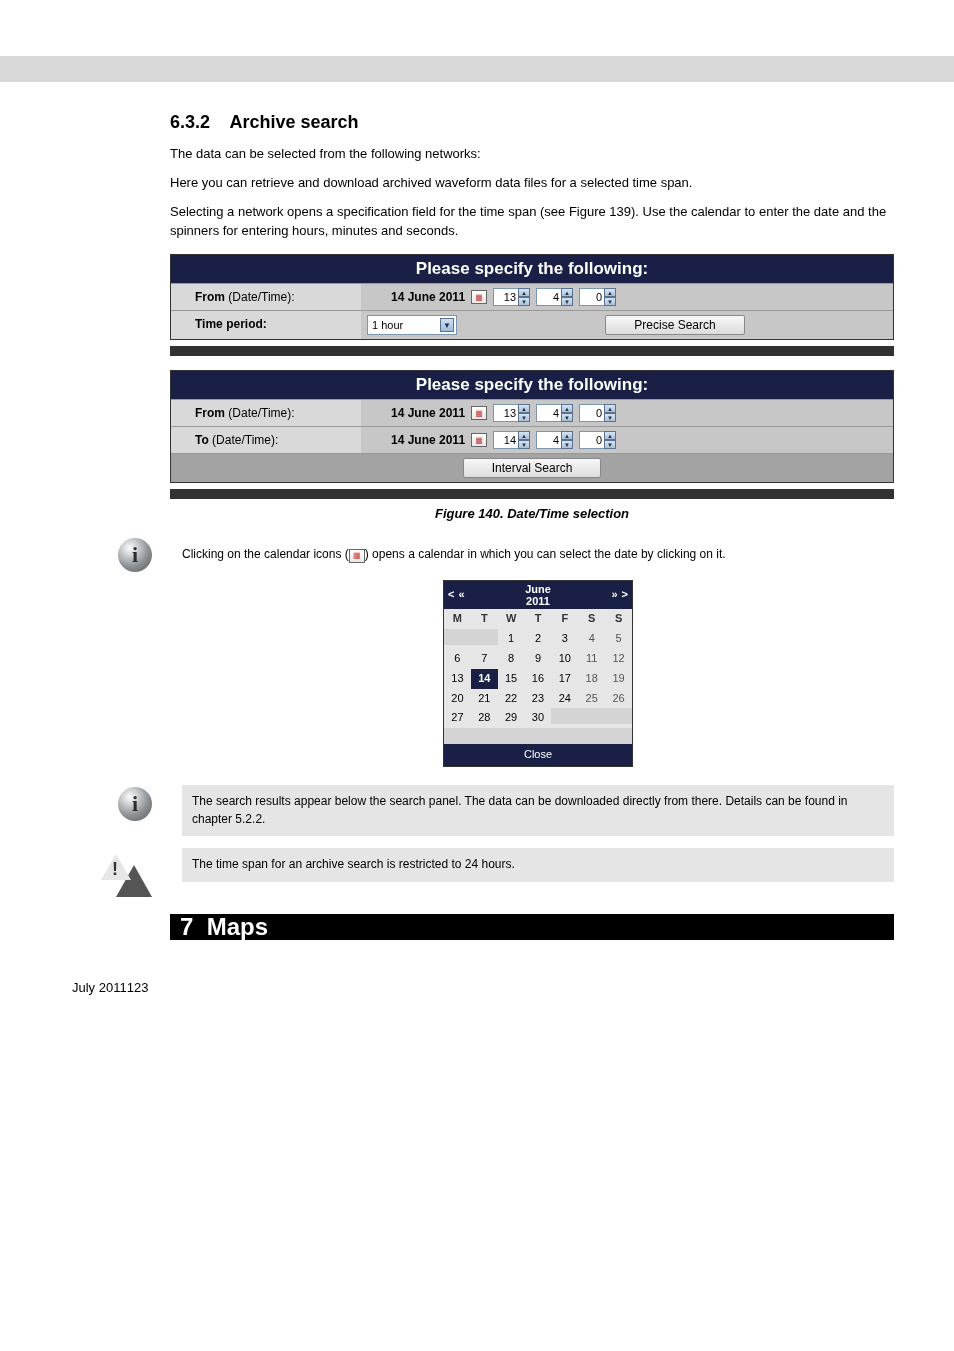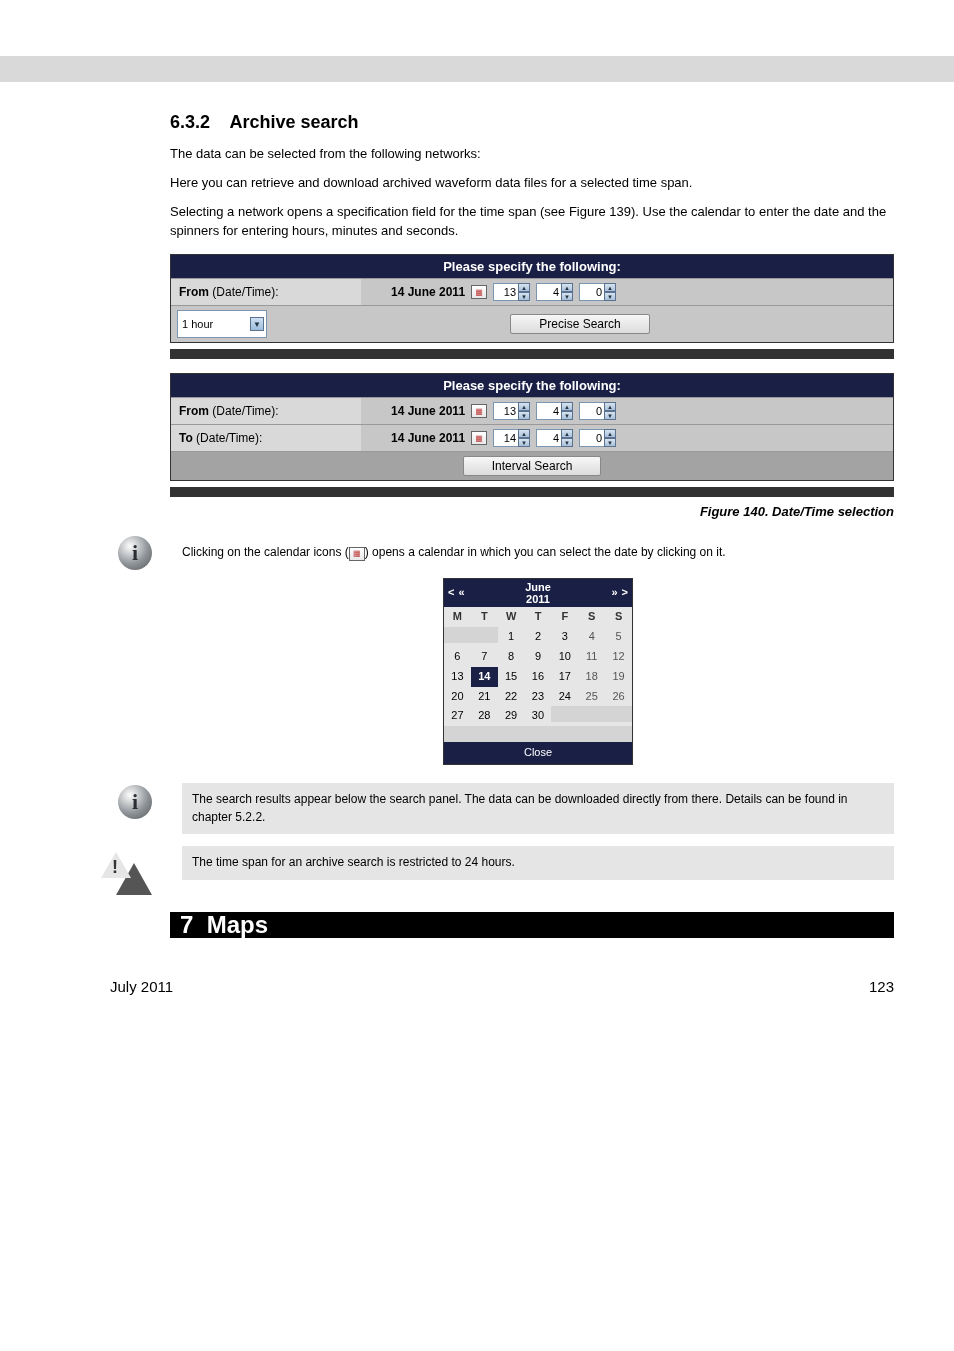--- a/index.html
+++ b/index.html
@@ -1,43 +1,43 @@
 <!DOCTYPE html>
 <html><head>
 <meta charset="utf-8">
 <style>
   * { box-sizing: border-box; margin: 0; padding: 0; }
   body { font-family: Arial, Helvetica, sans-serif; font-size: 13px; color: #000; background: #fff; width: 954px; margin: 0 auto; padding: 0 0 40px 0; }
   .page { padding: 0 60px 0 170px; }
   .header-bar { background: #d9d9d9; height: 26px; margin: 56px 0 0 0; width: 100%; }
   .section-title { font-size: 18px; font-weight: bold; margin: 30px 0 12px 0; }
   p { margin: 10px 0; line-height: 1.45; }
-  .bold { font-weight: bold; }
+  .bold { font-weight: bold; margin-left: 16px; }
   .italic { font-style: italic; }
   .bolditalic { font-weight: bold; font-style: italic; }
   ul { margin: 8px 0 8px 22px; }
   li { margin: 4px 0; line-height: 1.45; }
 
   
   .panel { border: 1px solid #333; margin: 14px 0 6px 0; }
-  .panel-header { background: #1a1f45; color: #fff; font-weight: bold; text-align: center; padding: 4px 0; font-size: 13px; }
+  .panel-header { background: #1a1f45; color: #fff; font-weight: bold; text-align: center; padding: 4px 0; font-size: 17px; }
   .panel-row { display: flex; border-top: 1px solid #999; }
   .panel-label { background: #d9d9d9; width: 190px; padding: 6px 8px; font-size: 12px; }
   .panel-body { flex: 1; background: #c7c7c7; padding: 4px 6px; display: flex; align-items: center; gap: 6px; font-size: 12px; }
   .panel-body.center { justify-content: center; background: #a3a3a3; }
   .hr-bar { height: 10px; background: #323232; margin: 0; }
 
   
   .date-text { font-weight: bold; margin-left: 24px; }
   .cal-icon { display: inline-flex; width: 16px; height: 14px; border: 1px solid #666; background: linear-gradient(#fff,#e8e8e8); align-items: center; justify-content: center; font-size: 8px; color: #b33; }
   .spin-wrap { display: inline-flex; align-items: stretch; }
   .spin-input { width: 26px; height: 18px; border: 1px solid #7a96b0; background: #fff; text-align: right; font-size: 11px; padding-right: 2px; }
   .spin-btns { display: flex; flex-direction: column; }
   .spin-btn { width: 12px; height: 9px; border: 1px solid #5a7290; background: linear-gradient(#d7e4f0,#a9c0d9); display: flex; align-items: center; justify-content: center; font-size: 6px; color: #234; margin-left: -1px; }
-  .select { width: 90px; height: 28px; border: 1px solid #7a96b0; background: #fff; display: inline-flex; align-items: center; justify-content: space-between; padding: 0 2px 0 4px; font-size: 11px; }
+  .select { width: 90px; height: 20px; border: 1px solid #7a96b0; background: #fff; display: inline-flex; align-items: center; justify-content: space-between; padding: 0 2px 0 4px; font-size: 11px; }
   .select-arrow { width: 14px; height: 14px; background: linear-gradient(#cfe0f2,#9cbddc); border: 1px solid #5a7290; display: flex; align-items: center; justify-content: center; font-size: 8px; color: #234; }
   .btn { background: linear-gradient(#f7f7f7,#dcdcdc); border: 1px solid #888; border-radius: 2px; padding: 2px 28px; font-size: 12px; cursor: pointer; }
 
   
   .note-row { display: flex; margin: 12px 0; gap: 12px; position: relative; }
   .note-icon-col { width: 170px; min-width: 170px; margin-left: -170px; display: flex; justify-content: flex-end; align-items: flex-start; padding-right: 18px; padding-top: 2px; }
   .note-body { flex: 1; background: #e5e5e5; padding: 8px 10px; font-size: 12px; line-height: 1.45; }
   .note-body.nobg { background: transparent; padding: 0; }
   .info-icon { width: 34px; height: 34px; border-radius: 50%; background: radial-gradient(circle at 35% 30%, #fefefe, #8f9499 55%, #555 100%); display: flex; align-items: center; justify-content: center; color: #2a2e33; font-family: 'Times New Roman', serif; font-weight: bold; font-size: 22px; }
   .warn-icon { width: 0; height: 0; border-left: 18px solid transparent; border-right: 18px solid transparent; border-bottom: 32px solid #555; position: relative; }
@@ -53,21 +53,21 @@
   .cal-grid { display: grid; grid-template-columns: repeat(7, 1fr); text-align: center; }
   .cal-head { background: #e6e6e6; color: #333; font-weight: bold; padding: 2px 0; }
   .cal-cell { background: #e6e6e6; padding: 2px 0; }
   .cal-cell.wknd { color: #555; }
   .cal-cell.sel { background: #1a1f45; color: #fff; font-weight: bold; }
   .cal-cell.empty { background: #d4d4d4; height: 16px; }
   .cal-close { background: #1a1f45; color: #fff; text-align: center; padding: 3px 0; }
 
   .h1 { font-size: 24px; font-weight: bold; margin: 32px 0 14px 0; color: #fff; background: #000; padding: 4px 10px; width: 100%; height: 26px; display:flex; align-items:center;}
 
-  .footer { display:flex; justify-content:space-between; margin:40px 60px 0 110px; font-size:15px; color:#000;}
+  .footer { display:flex; margin:40px 60px 0 72px; font-size:13px; color:#000;}
 </style>
 </head>
 <body>
 
 <div class="header-bar"></div>
 
 <div class="page">
 
   <div class="section-title">
     <span>6.3.2</span>
@@ -106,20 +106,23 @@
         <span class="spin-wrap">
           <input class="spin-input" value="0" style="">
           <span class="spin-btns">
               <span class="spin-btn">▲</span>
               <span class="spin-btn">▼</span>
             </span>
         </span>
       </div>
     </div>
     <div class="panel-row">
+      <div class="panel-label">
+        <span class="bold">Time period:</span>
+      </div>
       <div class="panel-body">
         <span class="select">
           <span>1 hour</span>
           <span class="select-arrow">▼</span>
         </span>
         <span style="flex:1"></span>
         <button class="btn">Precise Search</button>
         <span style="flex:1"></span>
       </div>
     </div>
@@ -192,21 +195,21 @@
       </div>
     </div>
     <div class="panel-row">
       <div class="panel-body center" style="width:100%;">
         <button class="btn">Interval Search</button>
       </div>
     </div>
   </div>
   <div class="hr-bar"></div>
 
-  <p style="text-align:right;margin-top:6px;"><span class="bolditalic">Figure 140. Date/Time selection</span></p>
+  <p style="text-align:center;margin-top:6px;"><span class="bolditalic">Figure 140. Date/Time selection</span></p>
 
   <div class="note-row">
     <div class="note-icon-col">
       <span class="info-icon">i</span>
     </div>
     <div class="note-body nobg">
       <p>
         <span>Clicking on the calendar icons (</span><span class="cal-icon">▦</span><span>) opens a calendar in which you can select the date by clicking on it.</span>
       </p>
       <div style="display:flex; justify-content:center; margin-top:6px;">

